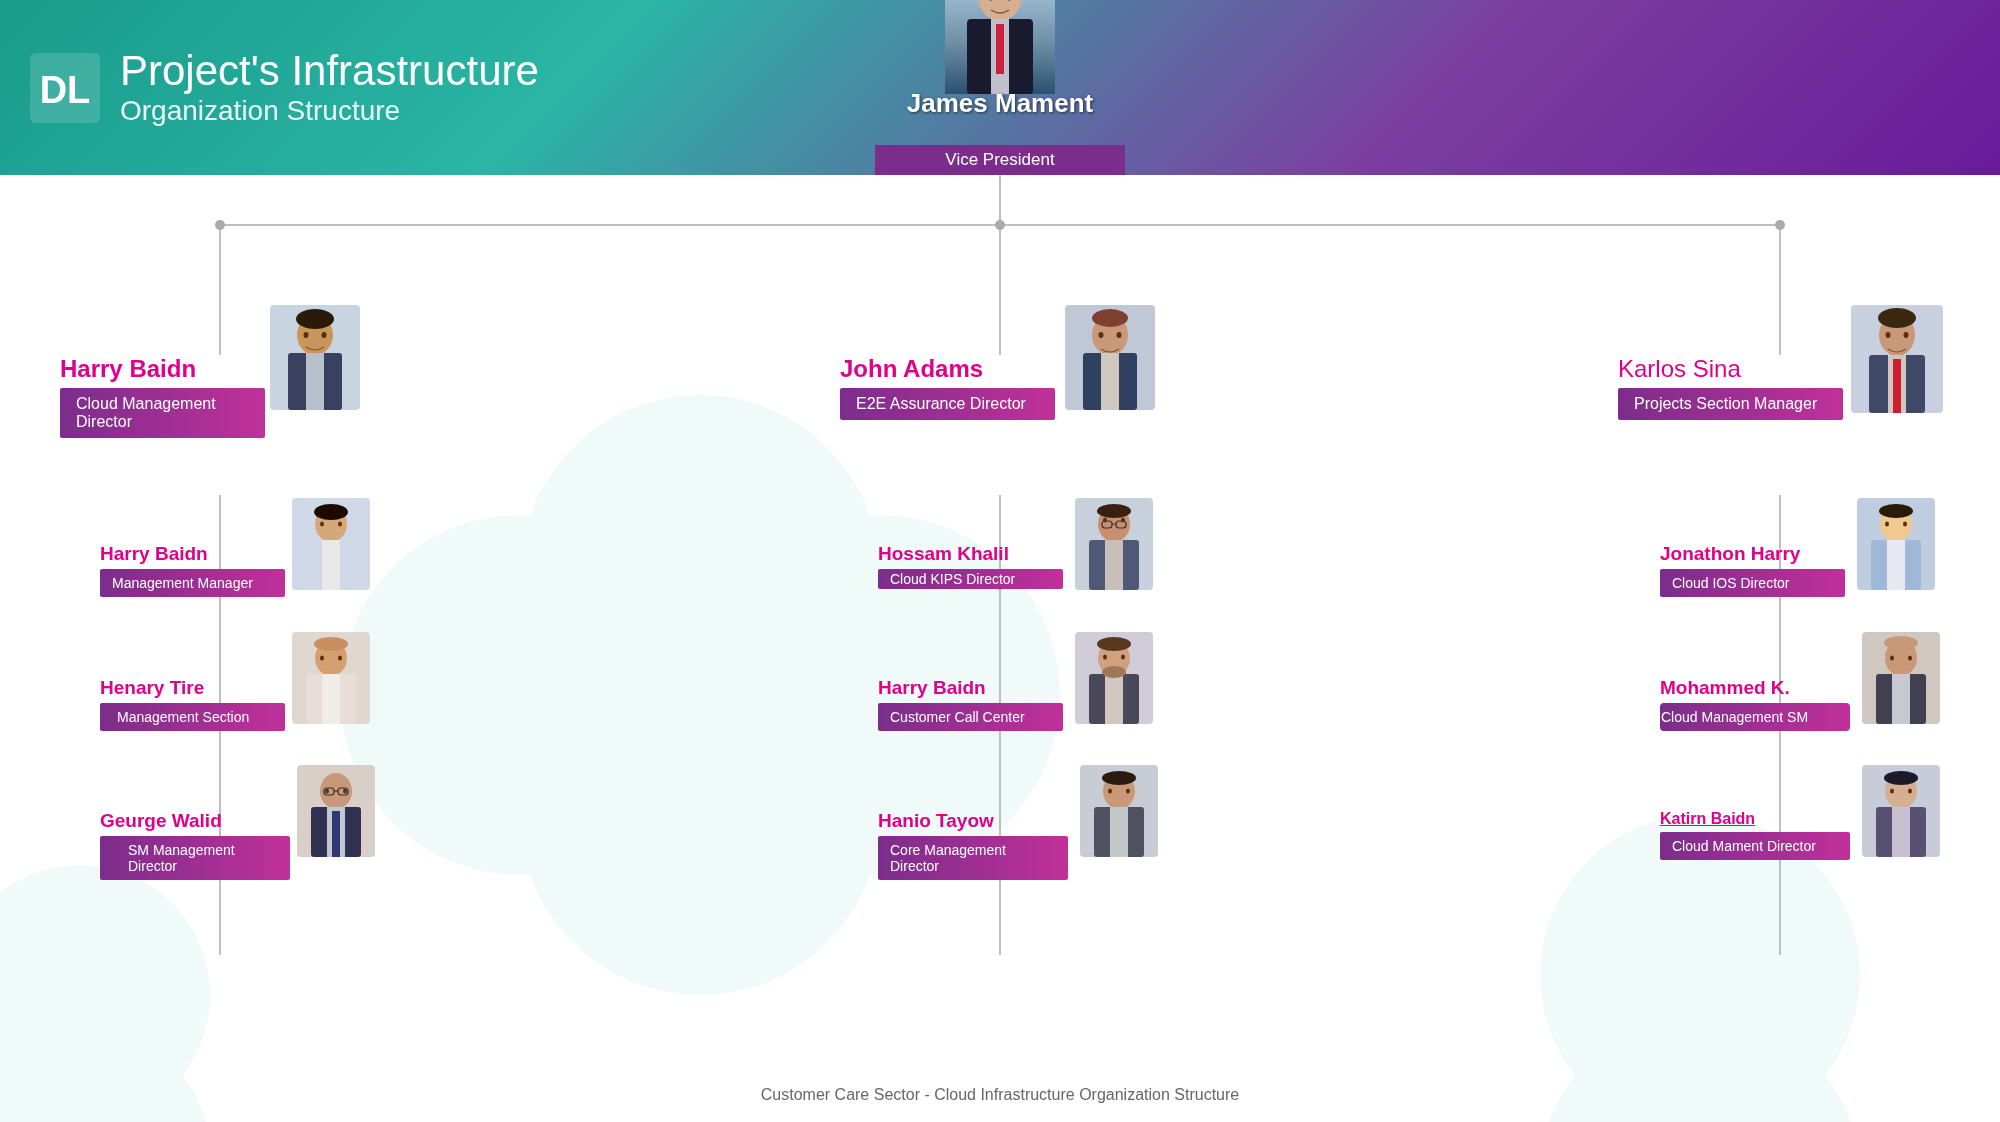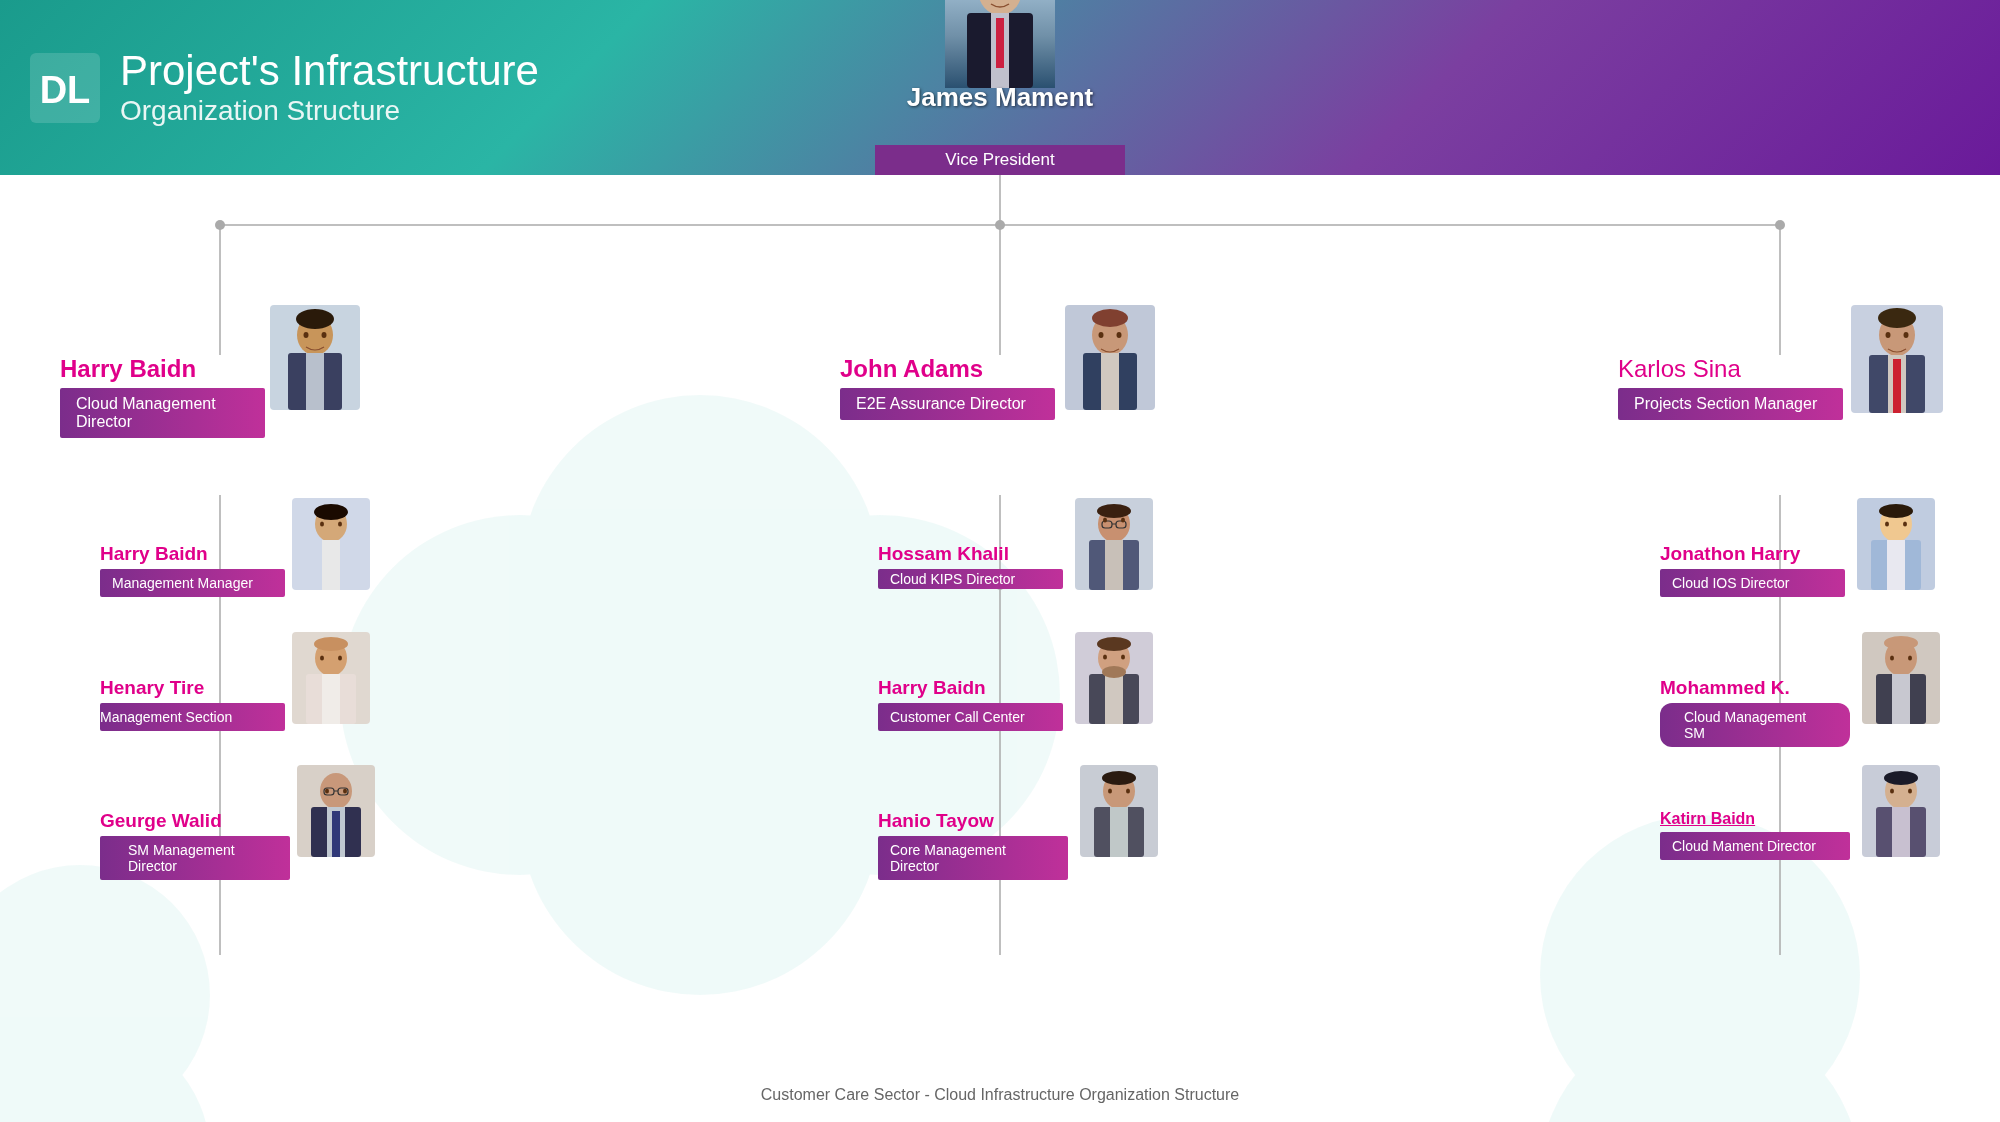--- a/index.html
+++ b/index.html
@@ -101,21 +101,21 @@
 
           <ellipse cx="46" cy="33" rx="3" ry="3.5" fill="#5a3010"></ellipse>
           <ellipse cx="64" cy="33" rx="3" ry="3.5" fill="#5a3010"></ellipse>
           <path d="M46 46 Q55 52 64 46" stroke="#8a5030" stroke-width="1.5" fill="none"></path>
         </svg>
       </div>
       <div style="position:absolute;bottom:20px;left:50%;transform:translateX(-50%);white-space:nowrap;">
         <span style="font-size:26px;font-weight:bold;color:white;text-shadow:1px 1px 3px rgba(0,0,0,0.6);">James Mament</span>
       </div>
     </div>
-    <div style="background:#7b2d8b;color:white;padding:5px 0;font-size:17px;width:250px;text-align:center;margin-top:12px;">
+    <div style="background:#7b2d8b;color:white;padding:5px 0;font-size:17px;width:250px;text-align:center;margin-top:6px;">
       <span>Vice President</span>
     </div>
   </div>
 </div>
 
 <div class="main">
 
   <div class="bg-decoration">
     <svg width="2000" height="947" xmlns="http://www.w3.org/2000/svg">
 
@@ -217,21 +217,21 @@
           <ellipse cx="48" cy="26" rx="2" ry="2.5" fill="#5a3010"></ellipse>
           <ellipse cx="39" cy="14" rx="17" ry="8" fill="#1a0a00"></ellipse>
         </svg>
       </div>
     </div>
   </div>
 
   <div style="position:absolute;left:100px;top:502px;display:flex;flex-direction:column;align-items:flex-start;width:265px;">
     <div style="position:relative;width:100%;padding-right:80px;">
       <div style="font-size:19px;font-weight:bold;color:#e0008a;margin-bottom:4px;">Henary Tire</div>
-      <div style="background:linear-gradient(90deg,#7b2d8b,#c0309a);color:white;padding:6px 0;font-size:14px;border-radius:2px;">Management Section</div>
+      <div style="background:linear-gradient(90deg,#7b2d8b,#c0309a);color:white;padding:6px 17px;font-size:14px;border-radius:2px;">Management Section</div>
       <div style="position:absolute;right:-5px;top:-45px;width:78px;height:92px;border-radius:4px;overflow:hidden;">
         <svg viewBox="0 0 78 92" xmlns="http://www.w3.org/2000/svg">
           <rect width="78" height="92" fill="#e0d8d0"></rect>
           <ellipse cx="39" cy="26" rx="16" ry="18" fill="#d4a070"></ellipse>
           <rect x="14" y="42" width="50" height="50" rx="3" fill="#e8ddd8"></rect>
           <rect x="30" y="42" width="18" height="50" fill="#f0ece8"></rect>
 
           <ellipse cx="39" cy="12" rx="17" ry="7" fill="#c89060"></ellipse>
           <ellipse cx="30" cy="26" rx="2" ry="2.5" fill="#5a3010"></ellipse>
           <ellipse cx="48" cy="26" rx="2" ry="2.5" fill="#5a3010"></ellipse>
@@ -379,21 +379,21 @@
 
           <ellipse cx="39" cy="13" rx="17" ry="7" fill="#2a1a0a"></ellipse>
         </svg>
       </div>
     </div>
   </div>
 
   <div style="position:absolute;left:1660px;top:502px;display:flex;flex-direction:column;align-items:flex-start;width:275px;">
     <div style="position:relative;width:100%;padding-right:85px;">
       <div style="font-size:19px;font-weight:bold;color:#e0008a;margin-bottom:4px;">Mohammed K.</div>
-      <div style="background:linear-gradient(90deg,#7b2d8b,#c0309a);color:white;padding:6px 24px;font-size:14px;border-radius:12px;">Cloud Management SM</div>
+      <div style="background:linear-gradient(90deg,#7b2d8b,#c0309a);color:white;padding:6px 1px;font-size:14px;border-radius:4px;">Cloud Management SM</div>
       <div style="position:absolute;right:-5px;top:-45px;width:78px;height:92px;border-radius:4px;overflow:hidden;">
         <svg viewBox="0 0 78 92" xmlns="http://www.w3.org/2000/svg">
           <rect width="78" height="92" fill="#d0c8c0"></rect>
           <ellipse cx="39" cy="26" rx="16" ry="18" fill="#c89878"></ellipse>
           <rect x="14" y="42" width="50" height="50" rx="3" fill="#404050"></rect>
           <rect x="30" y="42" width="18" height="50" fill="#c8c8d0"></rect>
 
           <ellipse cx="39" cy="11" rx="17" ry="7" fill="#c89878"></ellipse>
           <ellipse cx="30" cy="26" rx="2" ry="2.5" fill="#5a3010"></ellipse>
           <ellipse cx="48" cy="26" rx="2" ry="2.5" fill="#5a3010"></ellipse>

